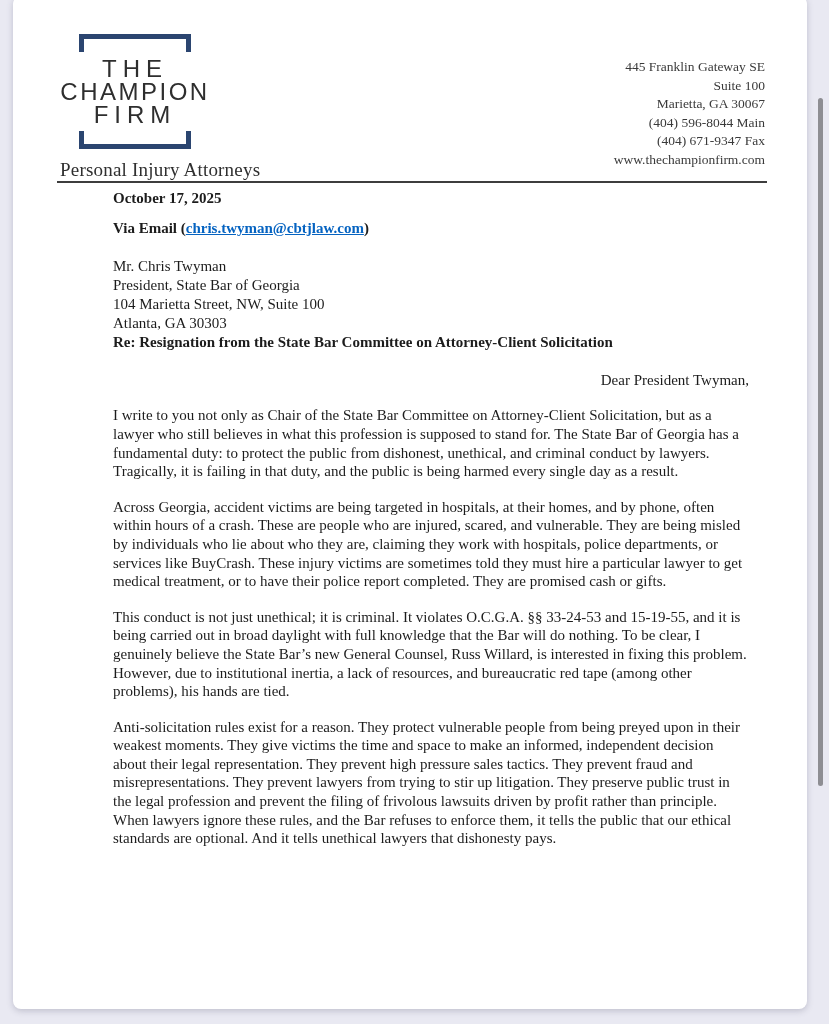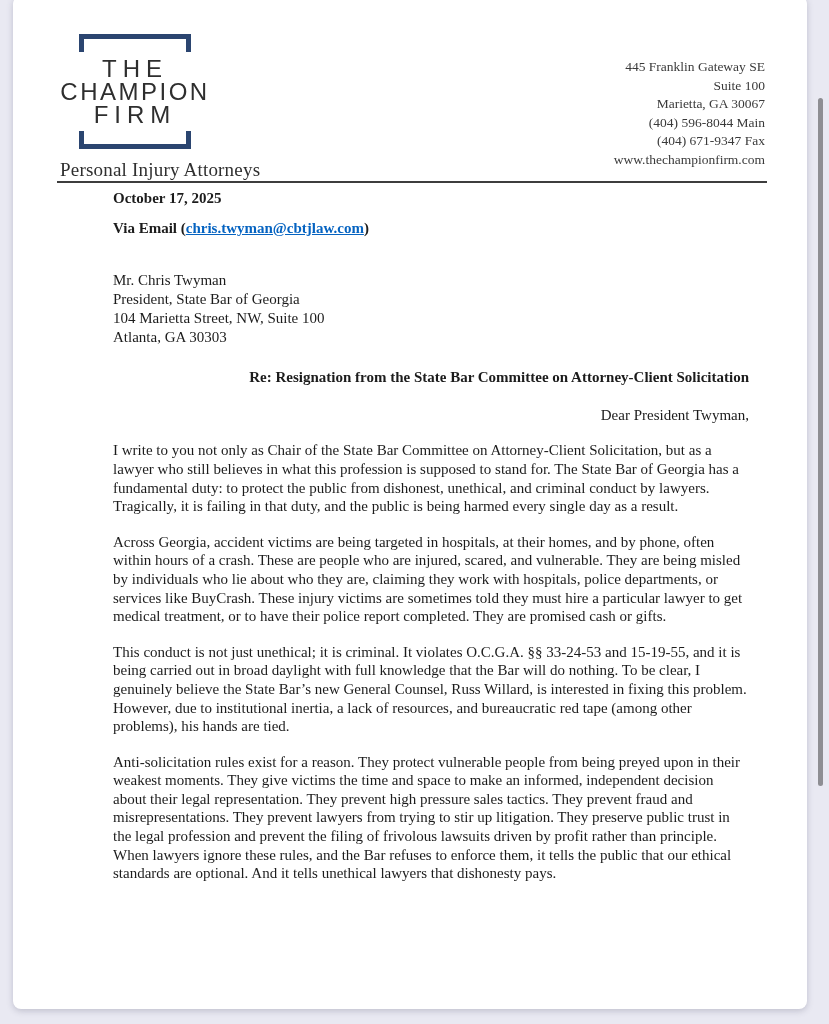--- a/index.html
+++ b/index.html
@@ -80,24 +80,23 @@
     line-height: 18.6px;
     color: #1c1c1c;
   }
   .date-line { font-weight: bold; }
   .via-email-line { margin-top: 11px; font-weight: bold; }
   .via-email-line a {
     color: #0563c1;
     text-decoration: underline;
     font-weight: bold;
   }
-  .recipient-block { margin-top: 34px; line-height: 19px; }
+  .recipient-block { margin-top: 20px; line-height: 19px; }
   .subject-line {
-    margin-top: 21px;
-    text-align: right;
+    text-align: left;
     font-weight: bold;
   }
   .salutation { margin-top: 19px; text-align: right; }
   .para { margin-top: 17px; }
 
   
   .scrollbar-thumb {
     position: absolute;
     left: 818px; top: 98px;
     width: 5px; height: 688px;

